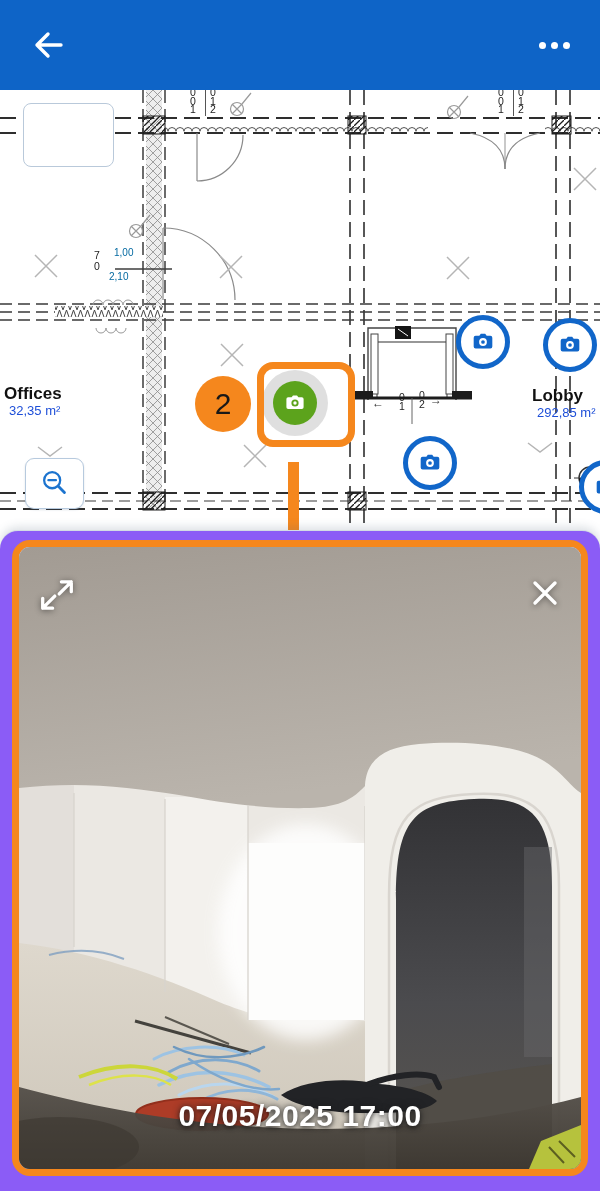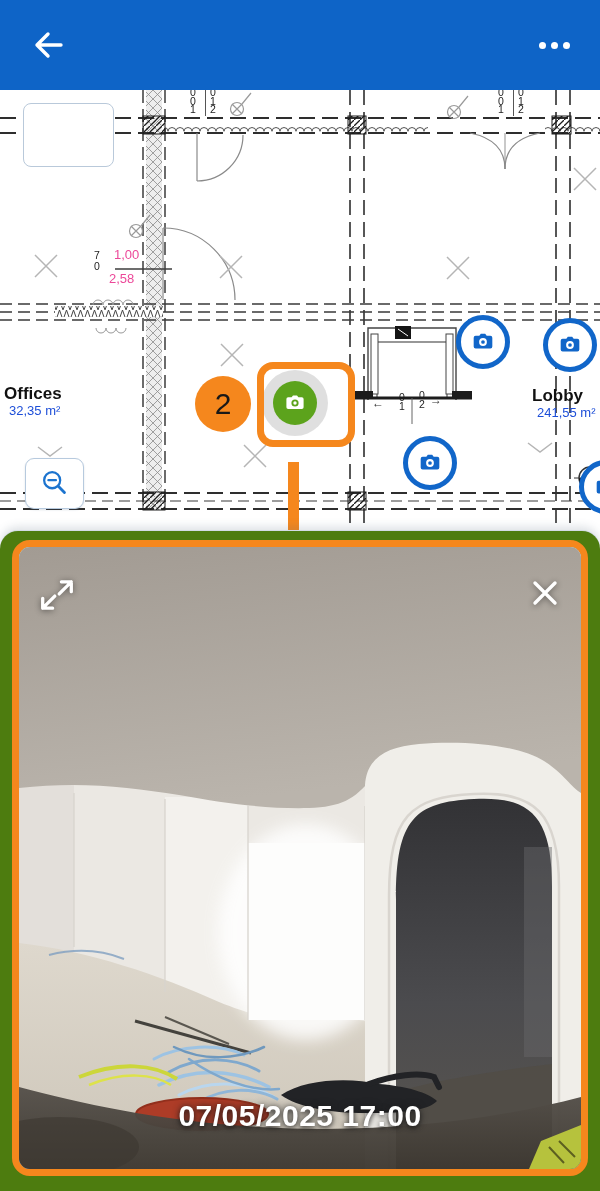--- a/index.html
+++ b/index.html
@@ -24,21 +24,21 @@
 
   
   .plan{position:absolute;left:0;top:90px;width:600px;height:443px;background:#fff;overflow:hidden;z-index:1}
   .plan svg.linework{position:absolute;left:0;top:0}
   .plan-label{position:absolute;color:#111;line-height:1.15}
   .plan-label .room-name{font-weight:700;font-size:17px}
   .plan-label .room-area{font-size:13px;color:#1d4ed8;padding-left:5px}
   .tickcol{position:absolute;display:flex;flex-direction:column;align-items:center;
     font-size:10.5px;line-height:8.6px;color:#1d1d1d}
   .tickline{position:absolute;width:1px;background:#555}
-  .dim-text{position:absolute;font-size:13px;color:#ec4899}
+  .dim-text{position:absolute;font-size:10px;color:#0369a1}
   .dim-small{position:absolute;font-size:10.5px;color:#1c1c1c}
   .tick-arrow{position:absolute;font-size:12px;color:#333}
 
   .note-box{position:absolute;left:23px;top:13px;width:91px;height:64px;background:#fff;
     border:1.5px solid #b9c9da;border-radius:8px}
   .zoom-btn{position:absolute;left:25px;top:368px;width:59px;height:51px;background:#fff;
     border:1.5px solid #b7cade;border-radius:9px;display:flex;align-items:center;justify-content:center;
     box-shadow:0 1px 2px rgba(60,90,120,.18)}
 
   .cam-marker{position:absolute;width:54px;height:54px;border-radius:50%;background:#fff;
@@ -48,21 +48,21 @@
   .green-cam{width:44px;height:44px;border-radius:50%;background:var(--marker-green);
     display:flex;align-items:center;justify-content:center}
 
   .orange-box{position:absolute;left:257px;top:272px;width:98px;height:85px;
     border:7px solid var(--accent-orange);border-radius:16px}
   .step-circle{position:absolute;left:195px;top:286px;width:56px;height:56px;border-radius:50%;
     background:var(--accent-orange);color:#181818;font-size:30px;display:flex;align-items:center;justify-content:center}
   .arrow-shaft{position:absolute;left:288px;top:372px;width:11px;height:118px;background:var(--accent-orange)}
 
   
-  .sheet{position:absolute;left:0;top:531px;width:600px;height:660px;background:#4d7c0f;
+  .sheet{position:absolute;left:0;top:531px;width:600px;height:660px;background:#8b5cf6;
     border-radius:18px 18px 0 0;z-index:10;box-shadow:0 -1px 0 #d3dce4,0 -4px 10px rgba(80,100,120,.20)}
   .frame{position:absolute;left:12px;top:9px;width:576px;height:636px;
     border:7px solid var(--accent-orange);border-radius:18px}
   .photo{position:absolute;left:0;top:0;width:562px;height:622px;border-radius:11px;overflow:hidden;background:#b0aaa2}
   .photo-icon{position:absolute;filter:drop-shadow(0 1px 3px rgba(0,0,0,.45))}
   .expand-btn{left:16px;top:26px;width:44px;height:44px}
   .close-btn{left:506px;top:26px;width:40px;height:40px}
   .timestamp{position:absolute;left:0;right:0;bottom:36px;text-align:center;color:#fff;
     font-size:30px;font-weight:700;letter-spacing:.5px;
     text-shadow:0 0 7px rgba(35,35,35,.85),0 2px 4px rgba(0,0,0,.5)}
@@ -198,25 +198,25 @@
   </svg>
 
   <div class="note-box"></div>
 
   <div class="plan-label" style="left:4px;top:294px">
     <div class="room-name">Offices</div>
     <div class="room-area">32,35 m²</div>
   </div>
   <div class="plan-label" style="left:532px;top:296px">
     <div class="room-name">Lobby</div>
-    <div class="room-area">241,55 m²</div>
+    <div class="room-area">292,85 m²</div>
   </div>
 
   <span class="dim-text" style="left:114px;top:157px">1,00</span>
-  <span class="dim-text" style="left:109px;top:181px">2,58</span>
+  <span class="dim-text" style="left:109px;top:181px">2,10</span>
   <span class="dim-small" style="left:94px;top:159px">7</span>
   <span class="dim-small" style="left:94px;top:170px">0</span>
 
   <div class="tickcol" style="left:190px;top:-2px">
     <span>0</span>
       <span>0</span>
       <span>1</span>
   </div>
   <div class="tickline" style="left:205px;top:0;height:26px"></div>
   <div class="tickcol" style="left:210px;top:-2px">

